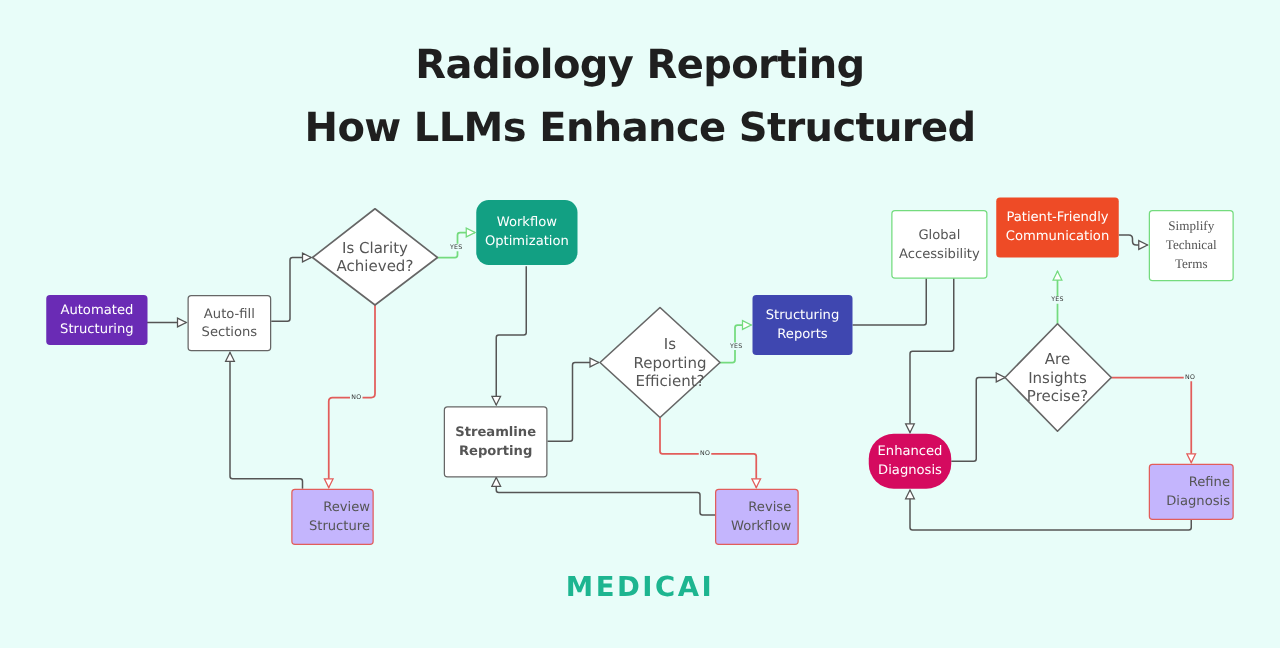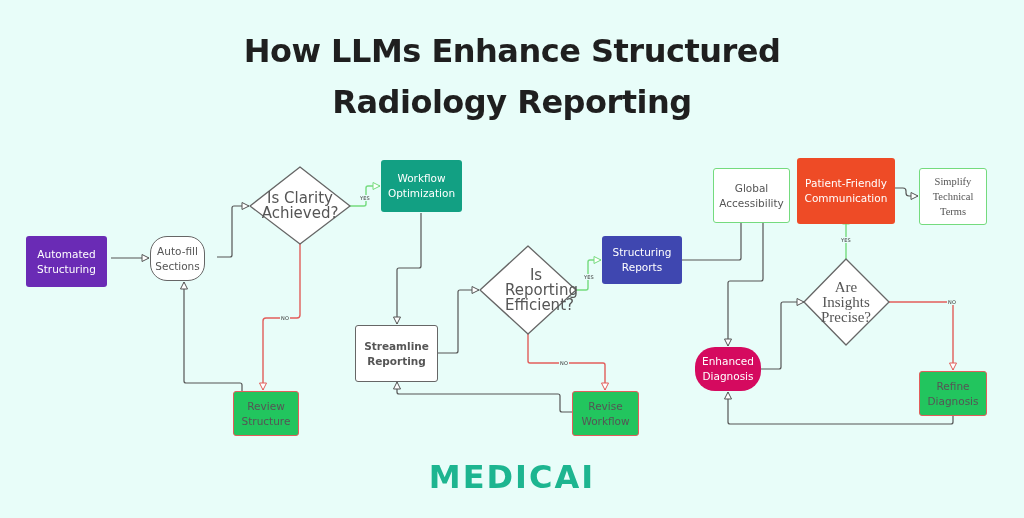--- a/index.html
+++ b/index.html
@@ -16,43 +16,43 @@
   }
   svg.diagram { position: absolute; left: 0; top: 0; }
   .node {
     position: absolute; box-sizing: border-box; border-radius: 3px;
     display: flex; align-items: center; justify-content: center; text-align: center;
     font-size: 10.5px; line-height: 15px; color: #555;
     font-family: "DejaVu Sans", sans-serif;
   }
   .node span { display: block; padding: 0 2px; }
   .white { background: #fff; border: 1.3px solid #666; }
-  .red-b { background: #22c55e; border: 1.3px solid #E25D5B; }
+  .red-b { background: #c4b5fd; border: 1.3px solid #E25D5B; text-align: right; }
   .green-b { background: #fff; border: 1.3px solid #74DB7E; }
   .filled { color: #fff; border: none; }
   .dtext {
-    position: absolute; text-align: center; font-size: 15px; line-height: 15px; color: #555;
+    position: absolute; text-align: center; font-size: 12px; line-height: 15px; color: #555;
     display: flex; align-items: center; justify-content: center;
   }
   .lbl {
     position: absolute; font-size: 5px; color: #333; background: #E8FDF9; line-height: 6px;
     padding: 0 1px; letter-spacing: 0.2px;
   }
   .logo {
     position: absolute; left: 0; width: 1024px; top: 458px; text-align: center;
-    font-family: "DejaVu Sans", sans-serif; font-weight: bold; font-size: 32px; letter-spacing: 2px;
+    font-family: "DejaVu Sans", sans-serif; font-weight: bold; font-size: 22px; letter-spacing: 2px;
     color: #1DB590;
   }
 </style>
 </head>
 <body>
 
 <div class="title">
+  <div>Radiology Reporting</div>
   <div>How LLMs Enhance Structured</div>
-  <div>Radiology Reporting</div>
 </div>
 
 <svg class="diagram" width="1024" height="518">
   <defs>
     <marker id="arrG" markerWidth="9" markerHeight="9" refX="8" refY="4.5" orient="auto" markerUnits="userSpaceOnUse">
       <path d="M1,1 L8,4.5 L1,8 Z" fill="#fff" stroke="#555" stroke-width="1"></path>
     </marker>
     <marker id="arrGreen" markerWidth="9" markerHeight="9" refX="8" refY="4.5" orient="auto" markerUnits="userSpaceOnUse">
       <path d="M1,1 L8,4.5 L1,8 Z" fill="#fff" stroke="#74DB7E" stroke-width="1"></path>
     </marker>
@@ -100,30 +100,30 @@
   <polygon points="846,259 889,302 846,345 804,302" fill="#fff" stroke="#666" stroke-width="1.3" stroke-linejoin="round"></polygon>
 </svg>
 
 <div class="lbl" style="left:359px; top:195px;">YES</div>
 <div class="lbl" style="left:280px; top:315px;">NO</div>
 <div class="lbl" style="left:583px; top:274px;">YES</div>
 <div class="lbl" style="left:559px; top:360px;">NO</div>
 <div class="lbl" style="left:840px; top:237px;">YES</div>
 <div class="lbl" style="left:947px; top:299px;">NO</div>
 
-<div class="node filled" style="left:26px; top:236px; width:81px; height:51px; background:#6A2BB5;">
+<div class="node filled" style="left:37px; top:236px; width:81px; height:40px; background:#6A2BB5;">
   <span>Automated Structuring</span>
 </div>
-<div class="node white" style="left:150px; top:236px; width:55px; height:45px;border-radius:17px;">
+<div class="node white" style="left:150px; top:236px; width:67px; height:45px;">
   <span style="width:50px;">Auto-fill Sections</span>
 </div>
 <div class="dtext" style="left:262px; top:187px; width:76px; height:38px;">
   <span>Is Clarity Achieved?</span>
 </div>
-<div class="node filled" style="left:381px; top:160px; width:81px; height:52px; background:#12A083;">
+<div class="node filled" style="left:381px; top:160px; width:81px; height:52px; background:#12A083;border-radius:10px;">
   <span>Workflow Optimization</span>
 </div>
 <div class="node red-b" style="left:219px; top:391px; width:66px; height:45px;margin-left:14px;">
   <span>Review Structure</span>
 </div>
 
 <div class="node white" style="left:355px; top:325px; width:83px; height:57px;">
   <span style="width:70px;font-weight:bold;">Streamline Reporting</span>
 </div>
 <div class="dtext" style="left:493px; top:265px; width:70px; height:50px;">
@@ -132,29 +132,29 @@
 <div class="node filled" style="left:602px; top:236px; width:80px; height:48px; background:#3F47B0;">
   <span style="width:66px;">Structuring Reports</span>
 </div>
 <div class="node red-b" style="left:572px; top:391px; width:67px; height:45px;">
   <span style="width:55px;">Revise Workflow</span>
 </div>
 
 <div class="node green-b" style="left:713px; top:168px; width:77px; height:55px;">
   <span style="width:72px;">Global Accessibility</span>
 </div>
-<div class="node filled" style="left:797px; top:158px; width:98px; height:66px; background:#EE4B26;">
+<div class="node filled" style="left:797px; top:158px; width:98px; height:48px; background:#EE4B26;">
   <span style="width:92px;">Patient-Friendly Communication</span>
 </div>
 <div class="node green-b" style="left:919px; top:168px; width:68px; height:57px;">
   <span style="width:58px;font-family:Liberation Serif, serif;">Simplify Technical Terms</span>
 </div>
 <div class="node filled" style="left:695px; top:347px; width:66px; height:44px; background:#D50A5F;border-radius:20px;">
   <span style="width:60px;">Enhanced Diagnosis</span>
 </div>
-<div class="dtext" style="left:815px; top:278px; width:62px; height:48px;font-family:Liberation Serif, serif;">
+<div class="dtext" style="left:815px; top:278px; width:62px; height:48px;">
   <span style="width:54px;">Are Insights Precise?</span>
 </div>
 <div class="node red-b" style="left:919px; top:371px; width:68px; height:45px;">
   <span style="width:62px;">Refine Diagnosis</span>
 </div>
 
 <div class="logo">MEDICAI</div>
 
 </body></html>

